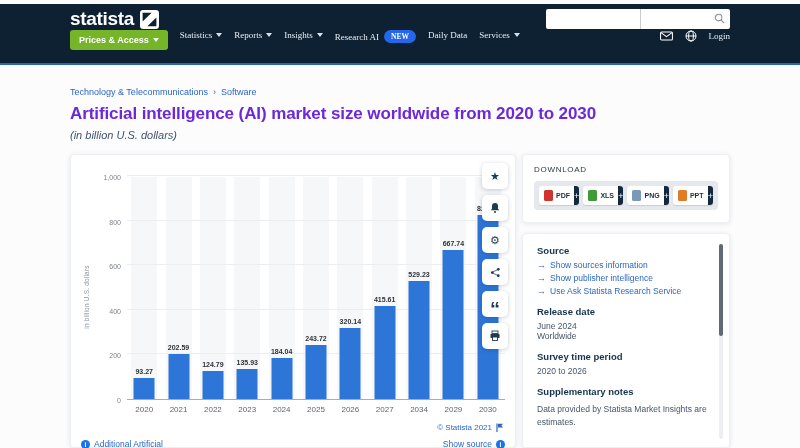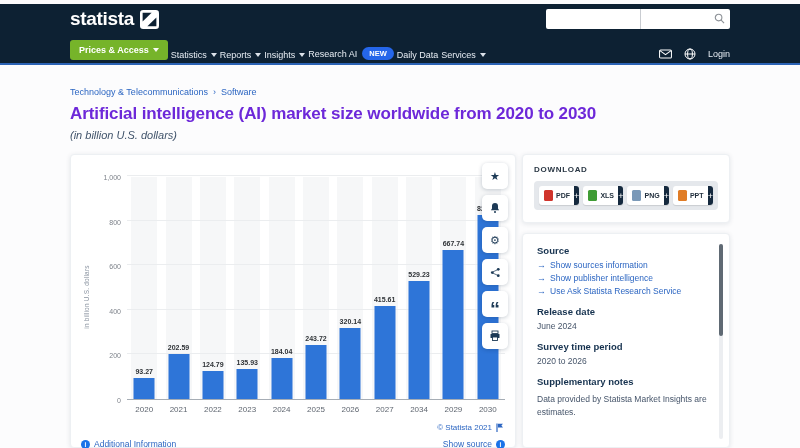--- a/index.html
+++ b/index.html
@@ -9,22 +9,22 @@
   
   .site-header { background:var(--header-bg,#0d2133); height:61px; border-bottom:2px solid var(--header-border,#2b63b5); }
   .header-inner { width:660px; margin:4px auto; }
   .hrow1 { display:flex; align-items:center; justify-content:space-between; padding-top:4px; height:26px; }
   .logo { display:flex; align-items:center; gap:6px; cursor:pointer; }
   .logo-text { color:#fff; font-size:19px; font-weight:bold; letter-spacing:-0.3px; }
   .search { width:184px; height:20px; background:#fff; border-radius:2px; position:relative; display:flex; align-items:center; }
   .search input { border:none; outline:none; background:transparent; width:100%; height:100%; font-size:9px; padding:0 22px 0 6px; }
   .search .divider { position:absolute; left:51%; top:0; bottom:0; width:1px; background:#c9ccd1; }
   .search .mag { position:absolute; right:5px; top:4px; }
-  .hrow2 { display:flex; align-items:flex-end; gap:3px; height:30px; }
-  .nav-link { color:#e7edf4; font-size:9px; text-decoration:none; display:flex; align-items:center; cursor:pointer; white-space:nowrap; }
+  .hrow2 { display:flex; align-items:flex-start; gap:12px; height:30px; }
+  .nav-link { color:#e7edf4; font-size:9px; text-decoration:none; display:flex; align-items:center; cursor:pointer; white-space:nowrap;font-family:Liberation Serif, serif; }
   .nav-btn-green { background:var(--accent-green,#76b42a); color:#fff; font-size:9px; font-weight:bold; padding:5px 9px; border-radius:3px; display:flex; align-items:center; cursor:pointer; }
   .caret { width:0; height:0; border-left:3px solid transparent; border-right:3px solid transparent; border-top:4px solid currentColor; display:inline-block; margin-left:4px; opacity:.95; }
   .badge { background:var(--badge-blue,#2566ea); color:#fff; font-size:7.5px; font-weight:bold; padding:2px 7px; border-radius:8px; margin-left:5px; }
   .hright { margin-left:auto; display:flex; align-items:center; gap:12px; }
   .icon-btn { background:none; border:none; cursor:pointer; display:flex; align-items:center; }
 
   
   .page { width:660px; margin:16px auto; }
   .breadcrumb { margin-top:22px; font-size:9px; color:var(--link-blue,#2c66c2); display:flex; gap:5px; align-items:center; }
   .breadcrumb a { color:var(--link-blue,#2c66c2); text-decoration:none; cursor:pointer; }
@@ -62,21 +62,21 @@
   .float-toolbar { position:absolute; top:8px; right:7px; display:flex; flex-direction:column; gap:6px; z-index:5; }
   .tb { width:26px; height:26px; background:#fff; border:none; border-radius:5px; box-shadow:0 1px 4px rgba(10,30,60,.22);
     display:flex; align-items:center; justify-content:center; cursor:pointer; color:#1d3a56; }
   .tb .glyph { font-size:11px; line-height:1; color:#1d3a56; }
   .tb .quote-glyph { font-size:20px; font-weight:bold; line-height:0.4; margin-top:9px; }
 
   
   .sidebar { width:208px; display:flex; flex-direction:column; gap:10px; }
   .card { background:#fff; border:1px solid #edf0f3; border-radius:4px; box-shadow:0 1px 5px rgba(20,40,70,.10); }
   .dl-card { padding:10px 11px 12px; }
-  .dl-title { font-size:8px; font-weight:bold; color:#2a3744; letter-spacing:.7px; margin-bottom:7px; }
+  .dl-title { font-size:8px; font-weight:normal; color:#2a3744; letter-spacing:.7px; margin-bottom:7px; }
   .dl-box { background:#e5e8ec; border-radius:4px; padding:5px; display:flex; gap:4px; }
   .dl-btn { background:#fff; border-radius:3px; display:flex; align-items:stretch; overflow:hidden; box-shadow:0 1px 1px rgba(0,0,0,.12); cursor:pointer; }
   .dl-main { display:flex; align-items:center; gap:3px; padding:4px 4px 4px 5px; }
   .file-icon { width:9px; height:11px; border-radius:1.5px; display:inline-block; }
   .dl-label { font-size:7px; font-weight:bold; color:#22303e; }
   .dl-plus { width:11px; background:#15293e; color:#fff; font-size:9px; display:flex; align-items:center; justify-content:center; cursor:pointer; }
 
   .info-card { flex:1; padding:11px 14px; position:relative; overflow:hidden; }
   .vtrack { position:absolute; right:6px; top:10px; bottom:8px; width:4px; background:#eceef1; border-radius:2px; }
   .vthumb { position:absolute; right:6px; top:10px; width:4px; height:92px; background:#606a74; border-radius:2px; cursor:pointer; }
@@ -276,21 +276,21 @@
         <span>
           <svg width="7" height="9" viewBox="0 0 7 9">
               <line x1="1" y1="0.5" x2="1" y2="9" stroke="#2c66c2" stroke-width="1.2"></line>
               <path d="M2 0.8 H7 L5.4 2.6 L7 4.4 H2 Z" fill="#2c66c2"></path>
             </svg>
         </span>
       </div>
       <div class="footer-links">
         <span class="flink">
           <span class="info-dot"></span>
-          <span>Additional Information</span>
+          <span>Additional Artificial</span>
         </span>
         <span class="flink">
           <span>Show source</span>
           <span class="info-dot"></span>
         </span>
       </div>
 
       <div class="float-toolbar">
         <button class="tb">
             <span class="glyph">★</span>
@@ -381,20 +381,21 @@
           <span>Show publisher intelligence</span>
         </a>
         <a class="slink">
           <span class="arrow">→</span>
           <span>Use Ask Statista Research Service</span>
         </a>
 
         <div class="sec-title">Release date</div>
         <div class="sec-text">June 2024</div>
 
+        <div class="sec-text">Worldwide</div>
 
         <div class="sec-title">Survey time period</div>
         <div class="sec-text">2020 to 2026</div>
 
         <div class="sec-title">Supplementary notes</div>
         <div class="notes-text">Data provided by Statista Market Insights are estimates.</div>
 
       </div>
     </div>
   </div>

